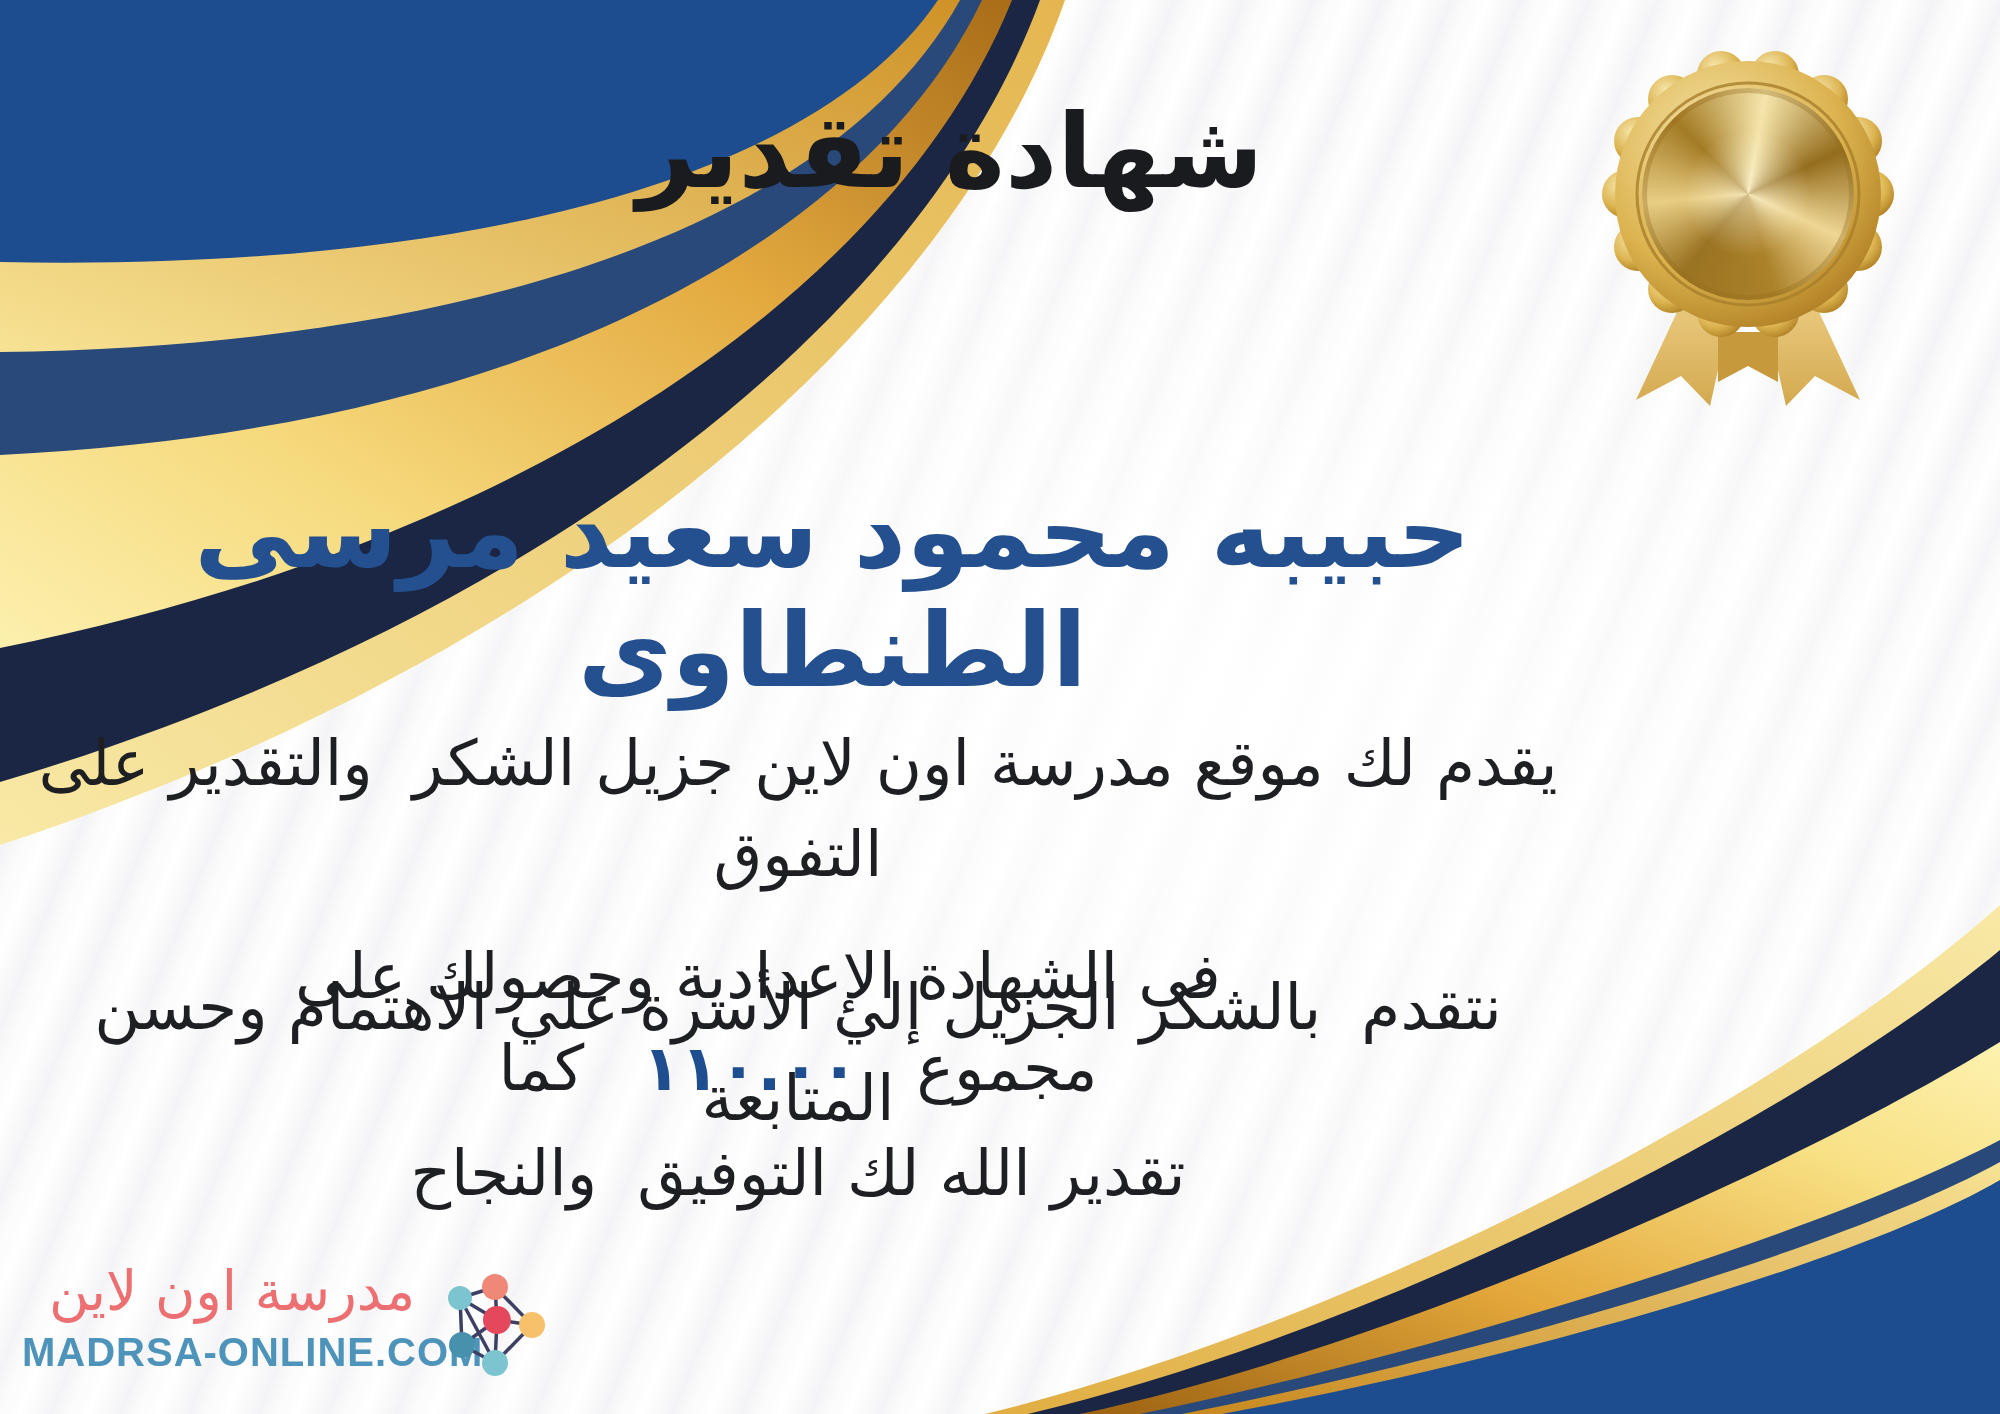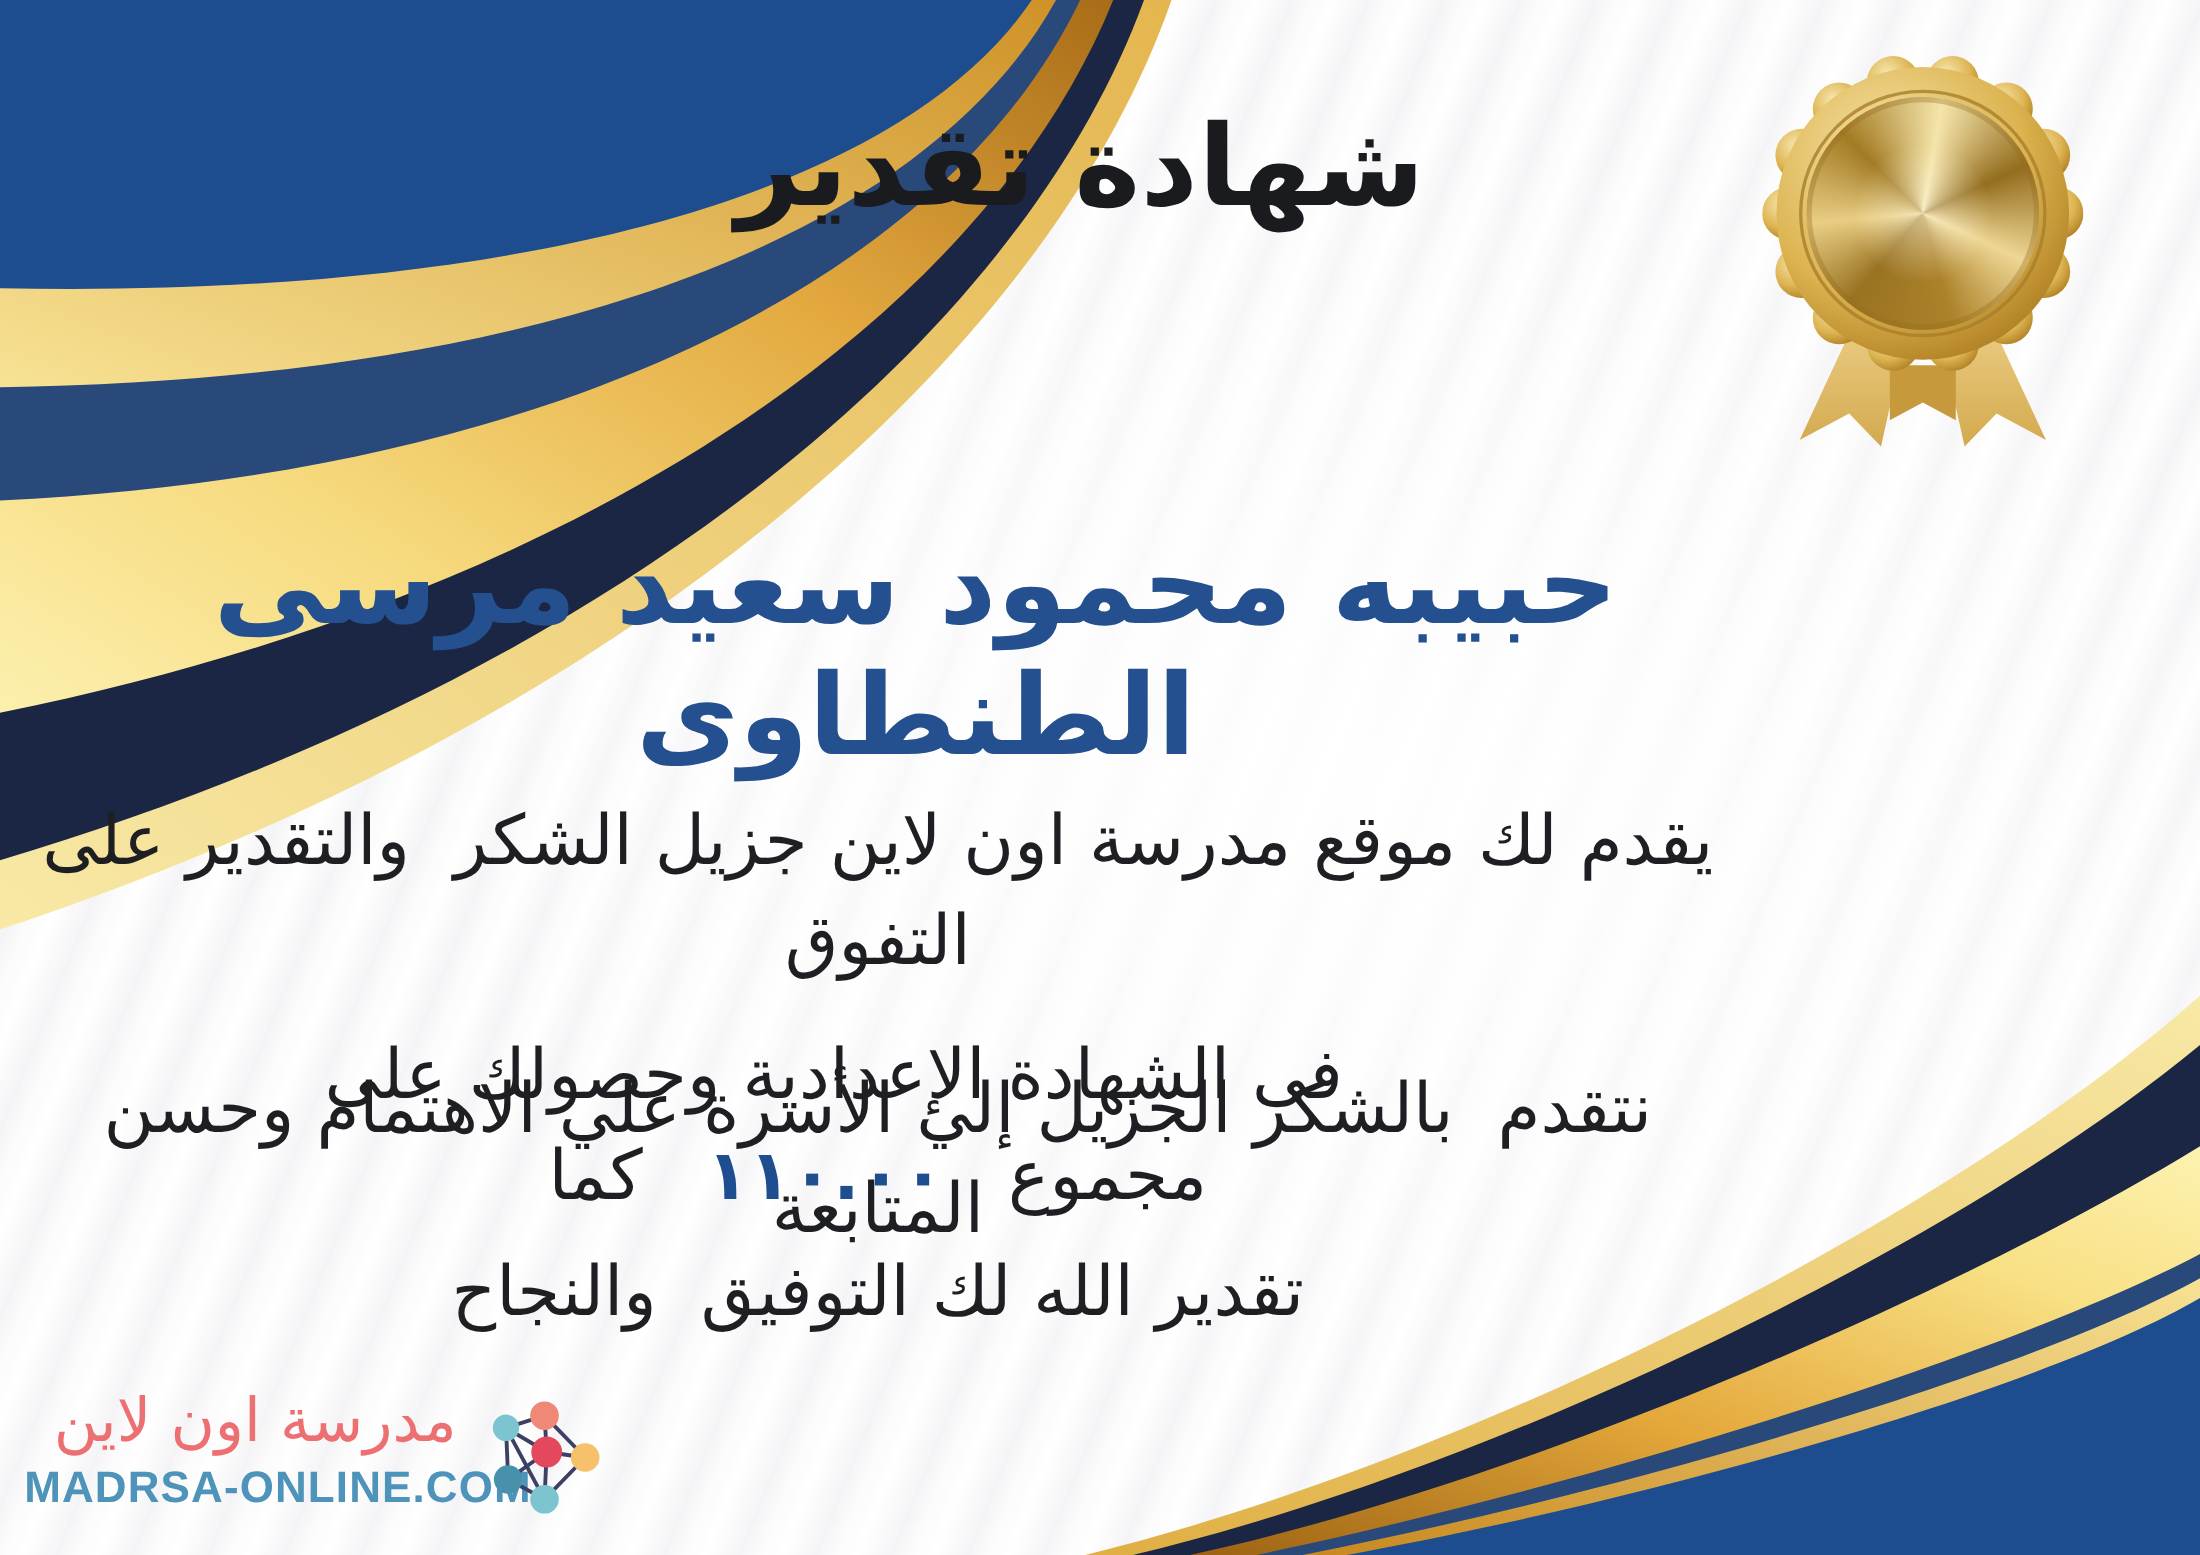--- a/index.html
+++ b/index.html
@@ -19,21 +19,20 @@
       radial-gradient(ellipse 1250px 850px at 62% 50%, rgba(255,255,255,0.95), rgba(255,255,255,0) 70%),
       repeating-linear-gradient(112deg,#f0f0f3 0px,#fafafb 16px,#ffffff 36px,#f2f2f5 64px);
     opacity:.75;
   }
   svg.corner-art{position:absolute;left:0;top:0;}
   
   .title{
     position:absolute;top:92px;left:0;width:1900px;
     text-align:center;font-size:102px;font-weight:600;color:#1a1b1f;
     white-space:pre-wrap;
-    margin-left:32px;
   }
   .recipient{
     position:absolute;top:472px;left:0;width:1665px;
     text-align:center;font-size:102px;font-weight:bold;color:#24508f;
     white-space:pre-wrap;
   }
   .line{
     position:absolute;left:0;width:1596px;text-align:center;
     font-size:63px;font-weight:500;color:#1e1f23;line-height:1.45;
     white-space:pre-wrap;

